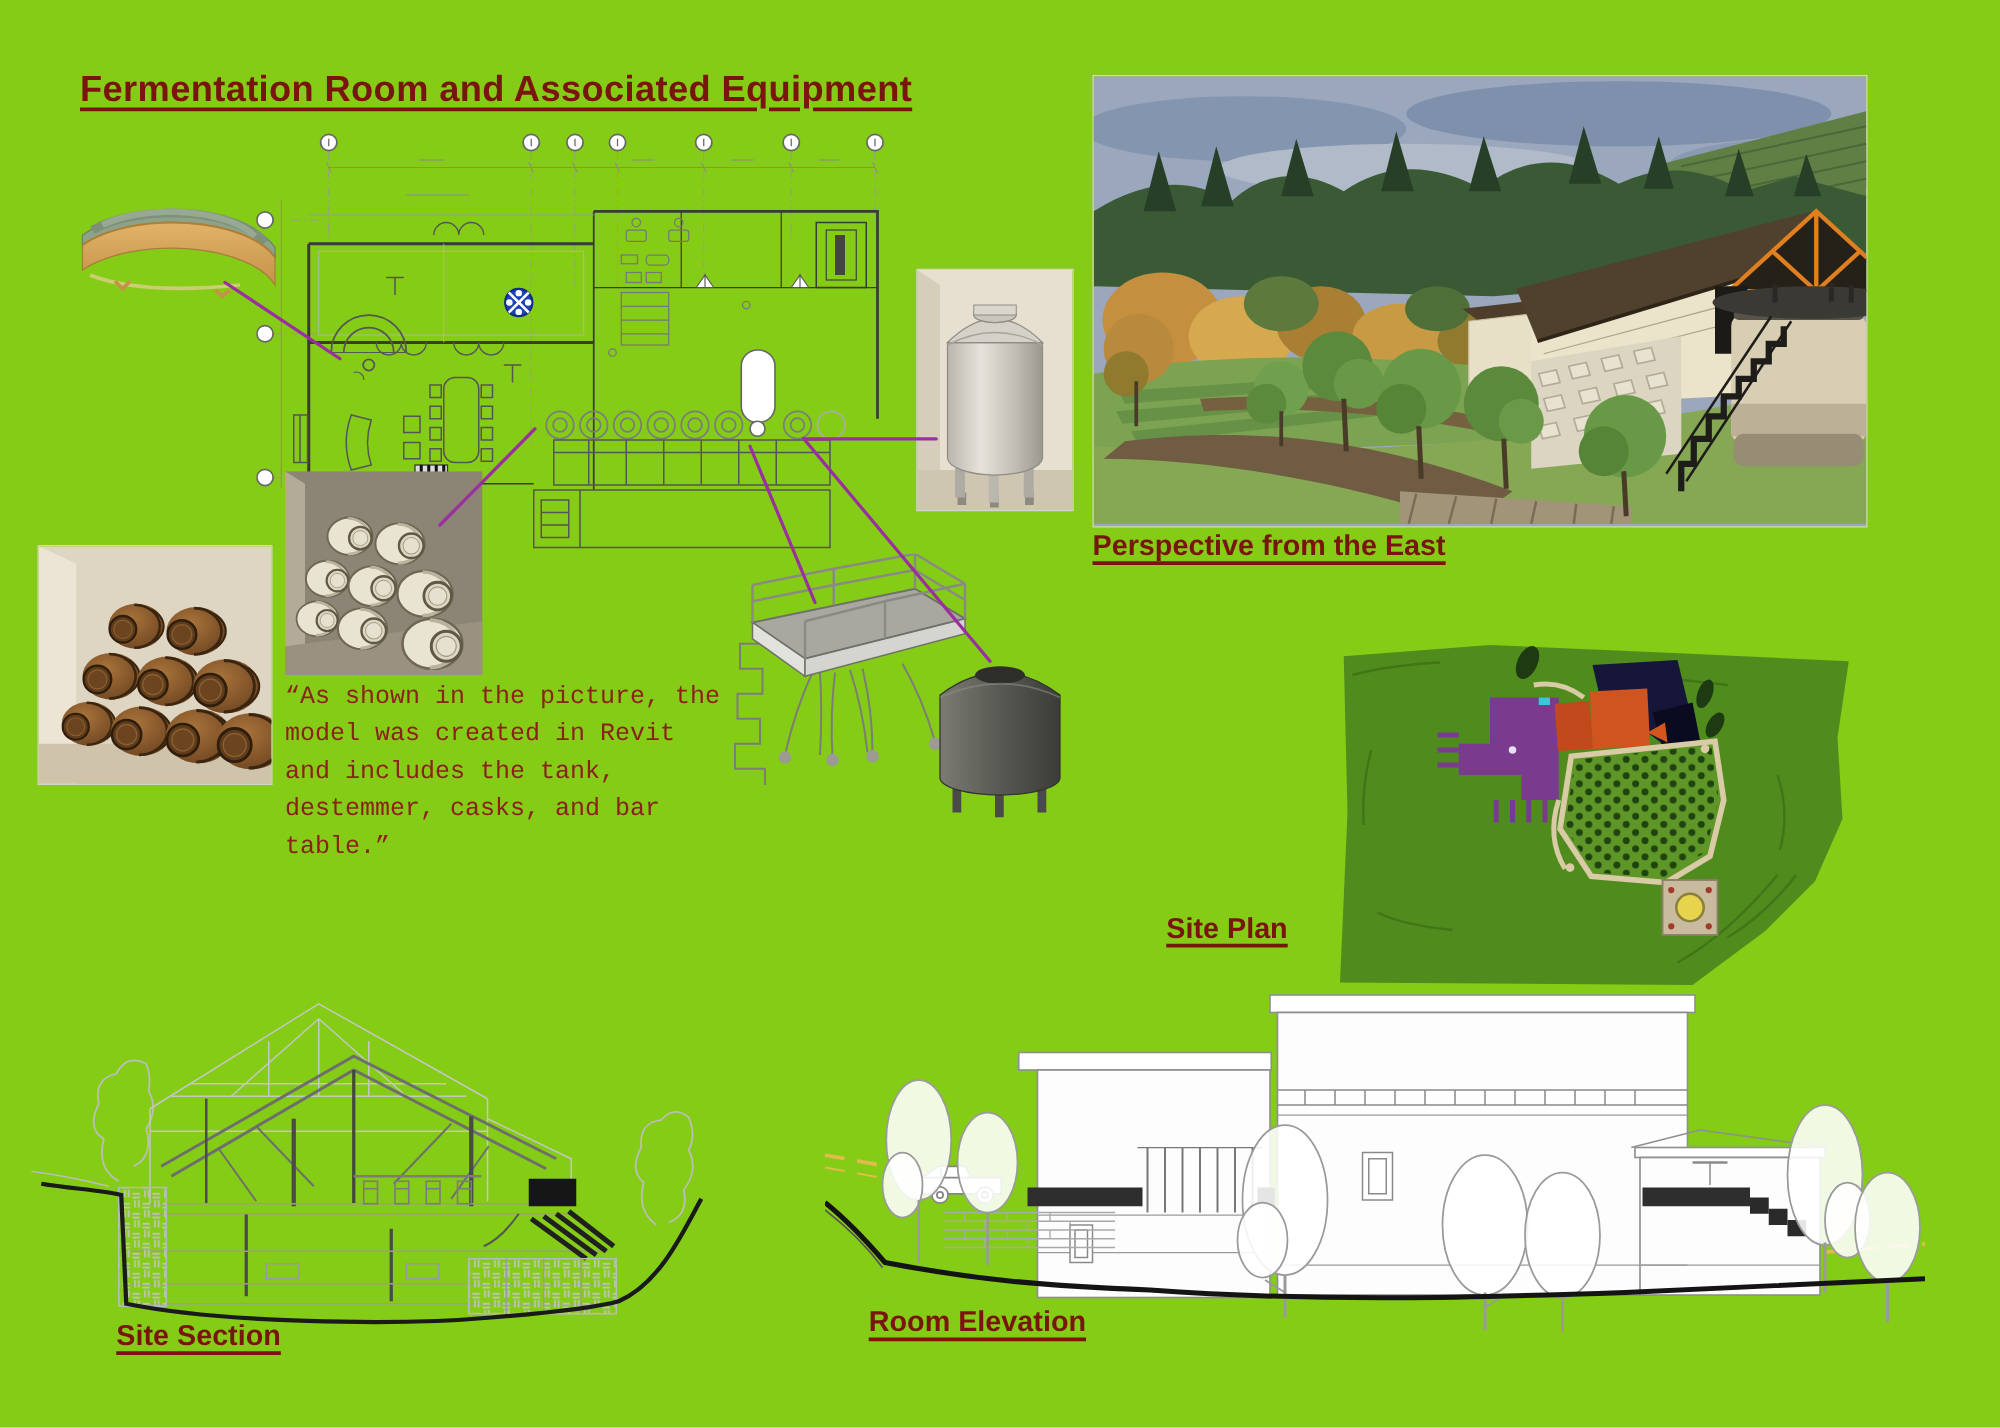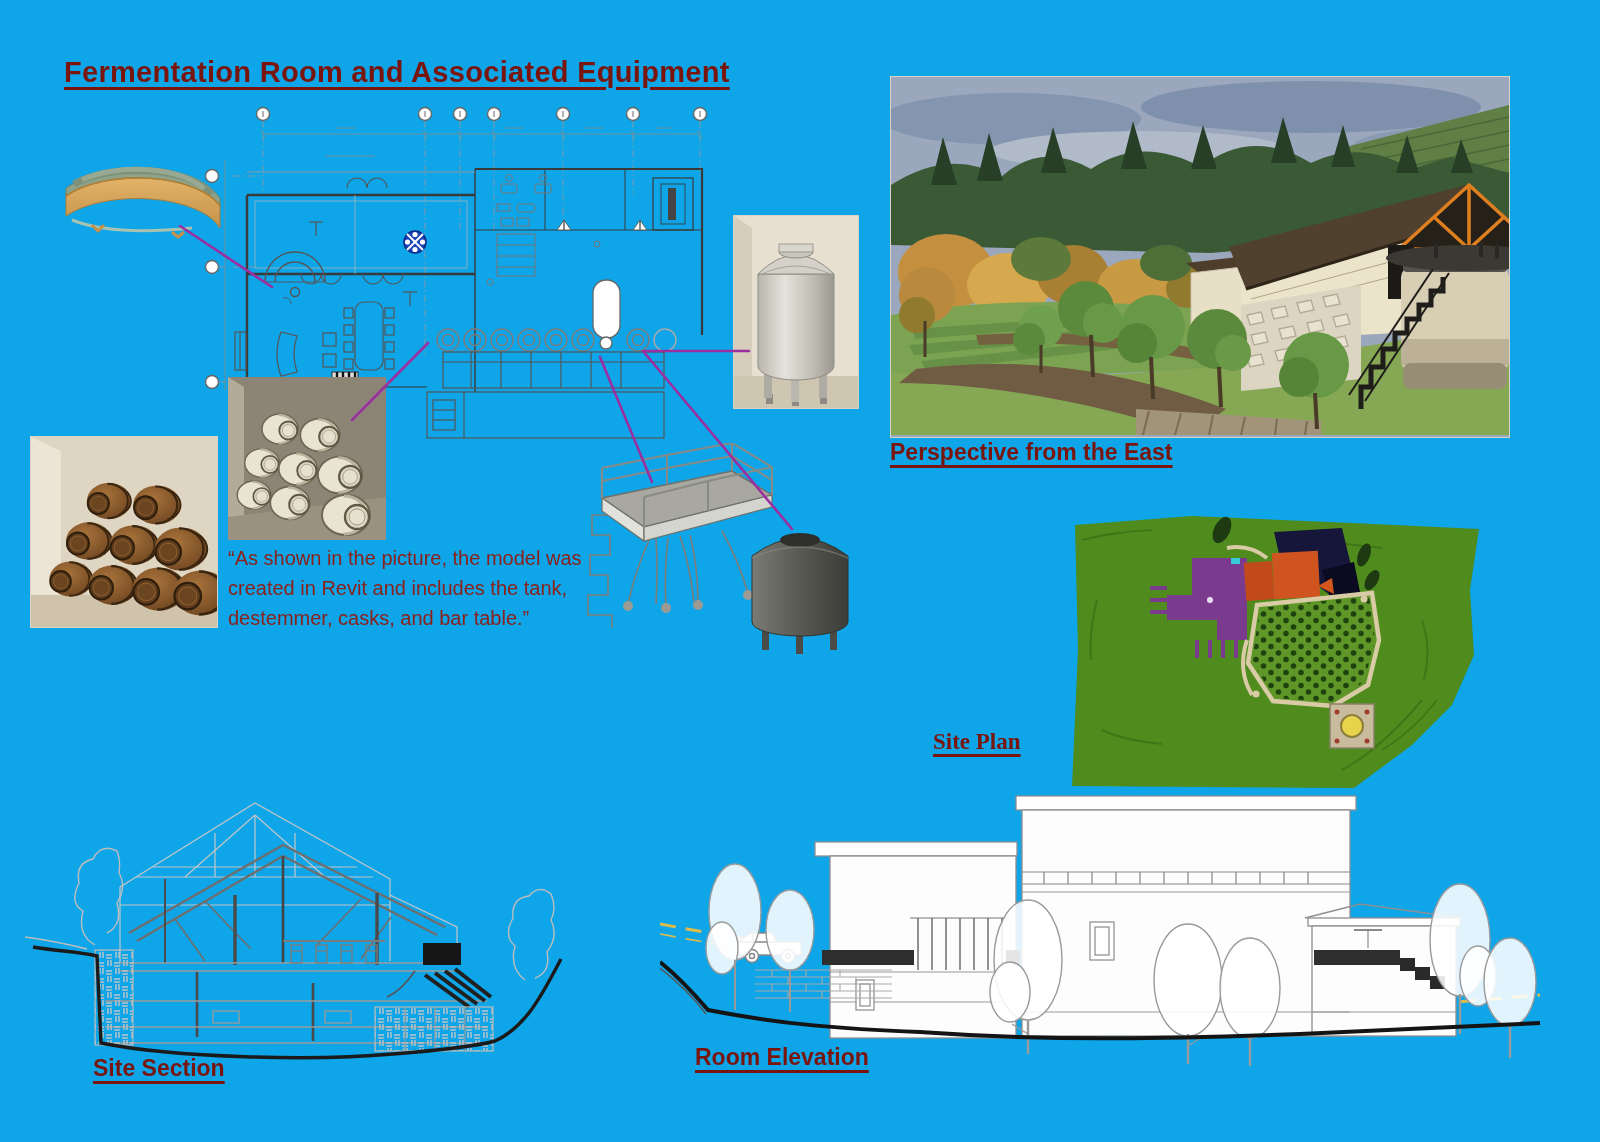--- a/index.html
+++ b/index.html
@@ -1,24 +1,24 @@
 <!DOCTYPE html>
 <html><head>
 <meta charset="utf-8">
 <style>
   html,body{margin:0;padding:0;background:#e8e8e8;}
-  .canvas{position:relative;width:1600px;height:1142px;background:#0ea5e9;overflow:hidden;
+  .canvas{position:relative;width:1600px;height:1142px;background:#84cc16;overflow:hidden;
           font-family:"Liberation Sans", sans-serif;margin:0 auto;}
   .abs{position:absolute;}
   .heading{color:#7a150e;font-weight:bold;text-decoration:underline;
            text-decoration-thickness:2.5px;text-underline-offset:5px;white-space:nowrap;}
   .title{font-size:29px;letter-spacing:.3px;}
   .cap{font-size:23px;}
-  .annotation{color:#8b2119;font-size:20px;line-height:1.5;font-weight:500;}
-  figure{margin:16px;}
+  .annotation{color:#8b2119;font-size:20px;line-height:1.5;font-weight:500;font-family:Liberation Mono, monospace;}
+  figure{margin:0;}
   svg{display:block;}
   .framed{border:1px solid #d8d4c8;}
   .overlay{pointer-events:none;}
 </style>
 </head>
 <body>
 
 <div class="canvas">
 
   <div class="abs heading title" style="left:64px;top:56px;">Fermentation Room and Associated Equipment</div>
@@ -506,21 +506,21 @@
         <g>
             <circle cx="36" cy="218" r="28" fill="#b98a3e"></circle>
             <circle cx="26" cy="238" r="18" fill="#8f7a2e"></circle>
             <line x1="34" y1="244" x2="34" y2="280" stroke="#4a3a28" stroke-width="3"></line>
           </g>
       </g>
     </svg>
     <figcaption class="abs heading cap" style="left:0px;top:363px;">Perspective from the East</figcaption>
   </figure>
 
-  <div class="abs heading cap" style="left:933px;top:729px;font-family:Liberation Serif, serif;">Site Plan</div>
+  <div class="abs heading cap" style="left:933px;top:729px;">Site Plan</div>
   <svg class="abs" style="left:1042px;top:500px;" width="450" height="295" viewBox="0 0 450 295">
     <defs>
       <pattern id="vdots" width="15" height="13" patternUnits="userSpaceOnUse">
         <circle cx="4" cy="3.5" r="2.8" fill="#1e430f"></circle>
         <circle cx="11.5" cy="10" r="2.8" fill="#1e430f"></circle>
       </pattern>
     </defs>
     <polygon points="33,25 150,16 310,23 437,29 428,90 432,155 410,205 370,245 312,288 30,286 36,150" fill="#4f8c1d"></polygon>
     <g stroke="#3e7016" stroke-width="2" fill="none" opacity=".8">
       <path d="M40,40 q30,-8 70,-10 M340,250 q30,-18 55,-50 M300,270 q40,-22 80,-70"></path>

